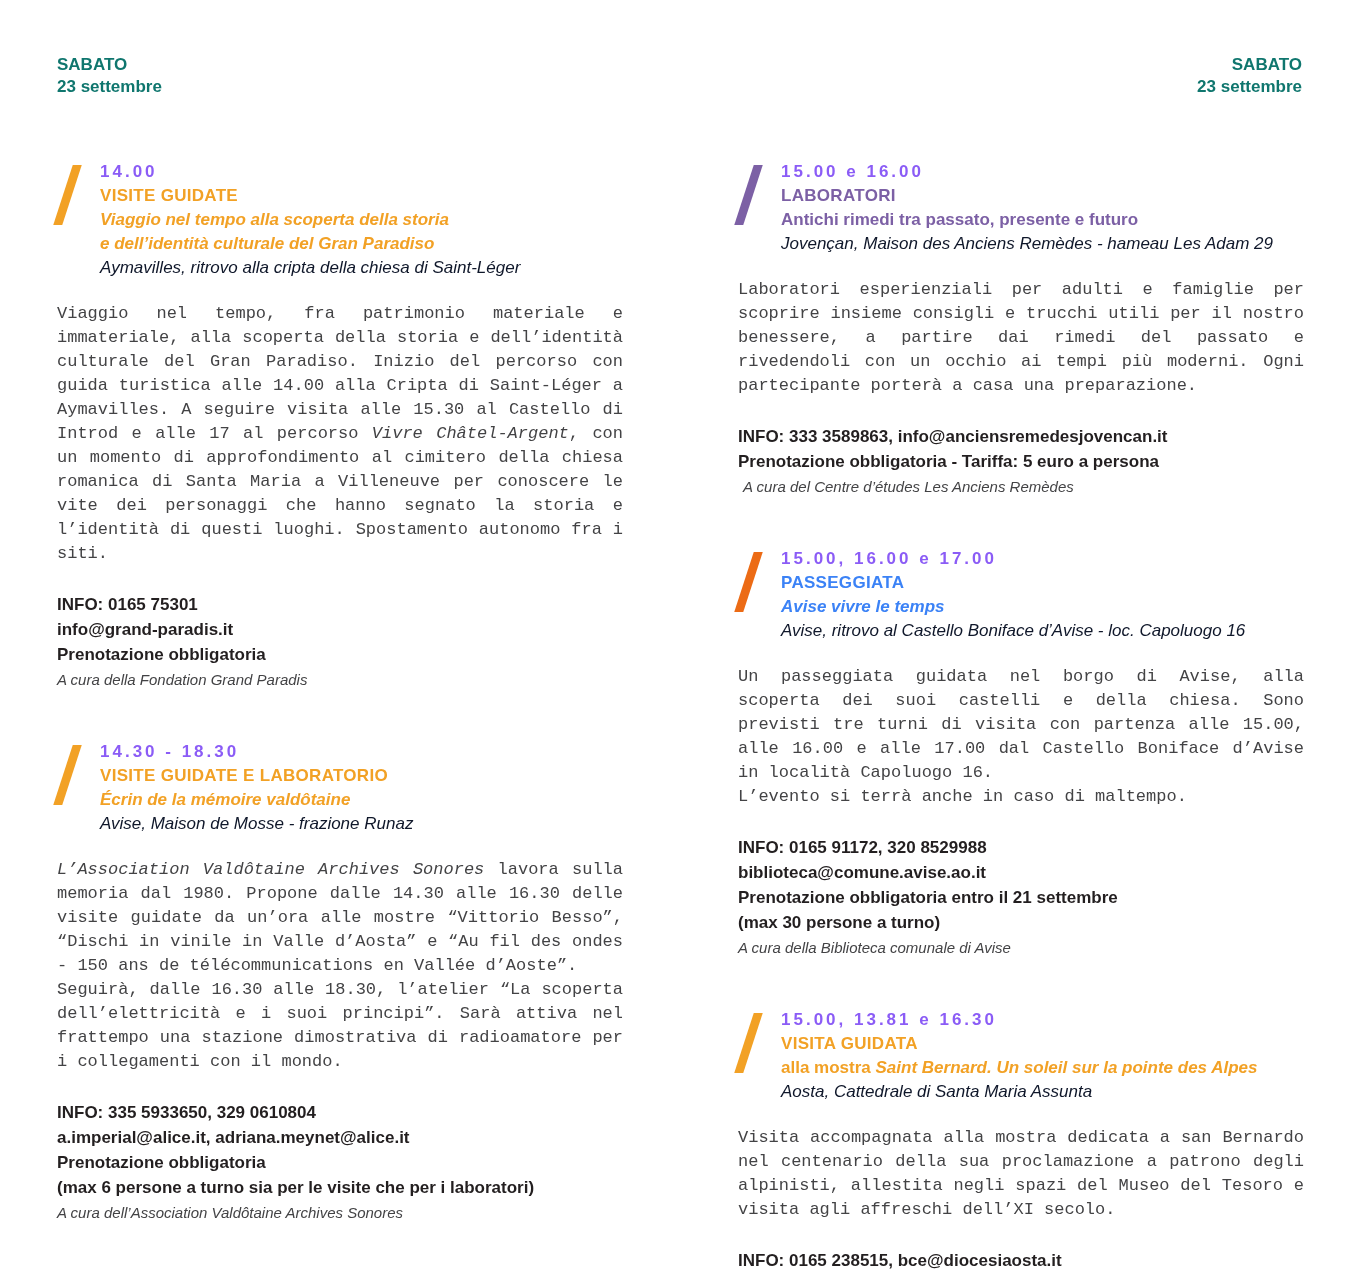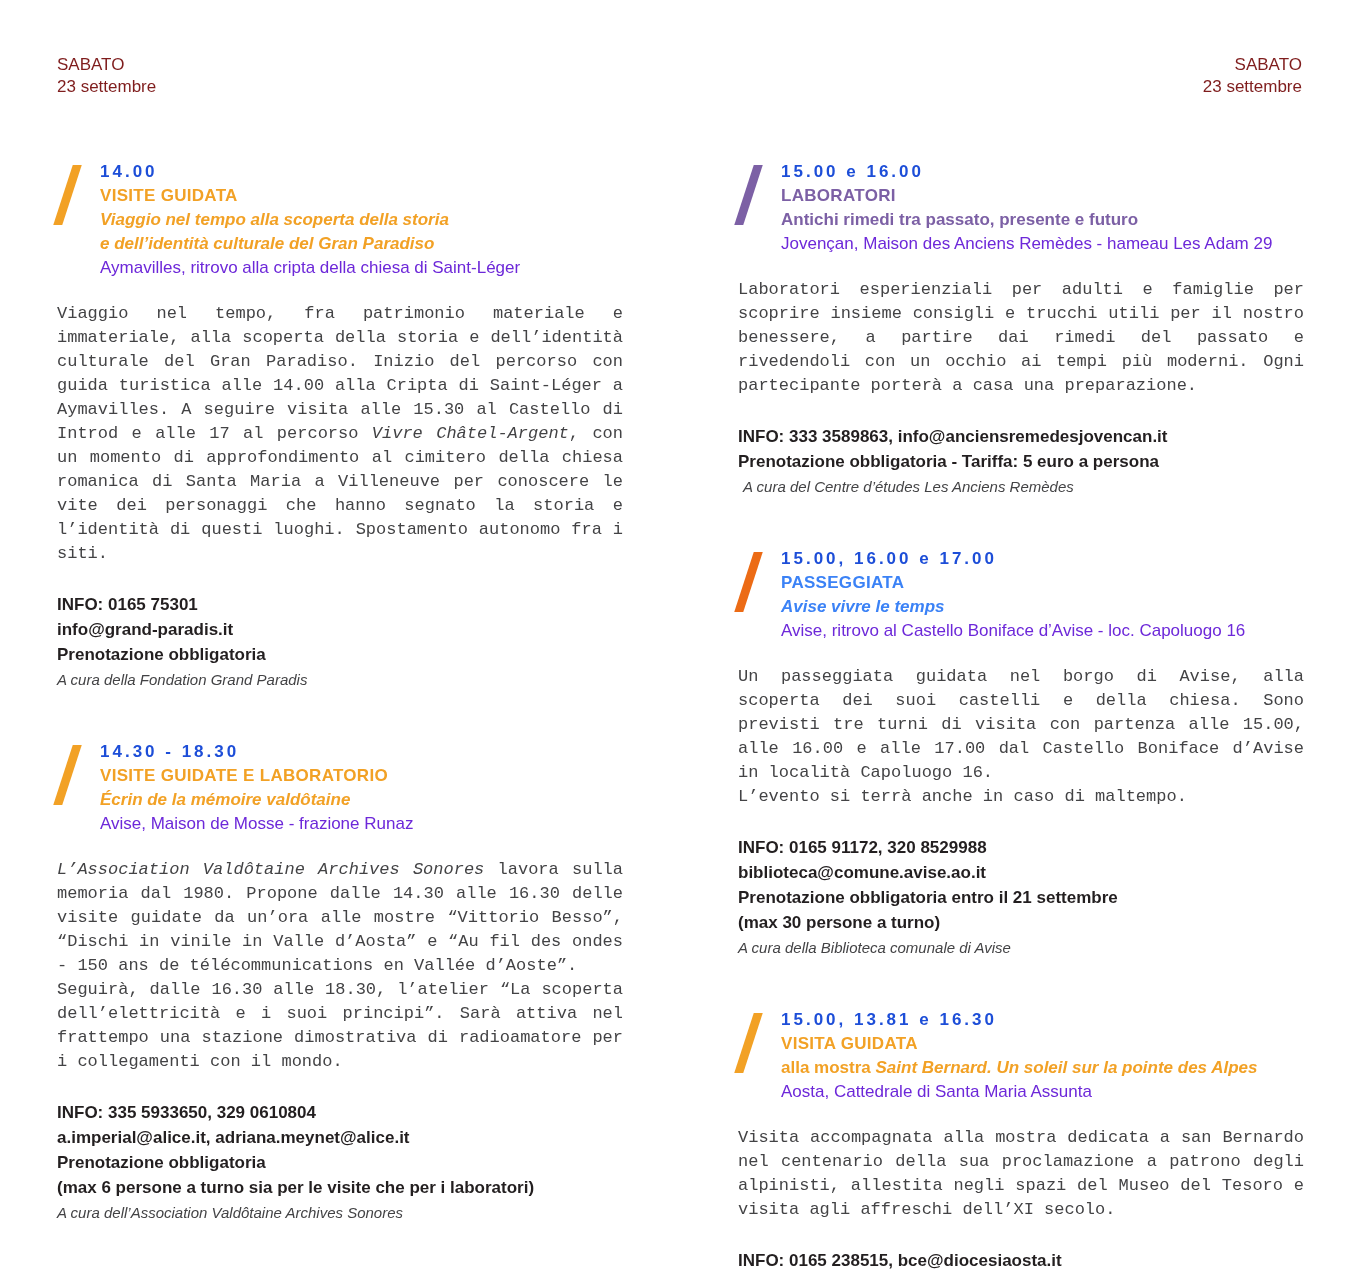--- a/index.html
+++ b/index.html
@@ -4,44 +4,44 @@
 <style>
   * { margin:0; padding:0; box-sizing:border-box; }
   html,body { width:1359px; height:1270px; }
   body {
     background:#ffffff;
     font-family:"Liberation Sans", sans-serif;
     color:#434345;
     position:relative;
     overflow:hidden;
   }
-  .hdr { position:absolute; top:54px; font-size:17px; font-weight:normal; color:#7f1d1d; line-height:22px; }
+  .hdr { position:absolute; top:54px; font-size:17px; font-weight:bold; color:#0f766e; line-height:22px; }
   .hdr-left { left:57px; }
   .hdr-right { right:57px; text-align:right; }
 
   .col { position:absolute; top:160px; width:566px; }
   .col-left { left:57px; }
   .col-right { left:738px; }
 
   .event-head { position:relative; padding-left:43px; margin-bottom:22px; }
   .slash {
     position:absolute; left:6px; top:5px;
     width:9px; height:60px;
     transform:skewX(-18deg);
   }
   .bg-orange { background:#F2A125; }
   .bg-rorange { background:#EC6B15; }
   .bg-purple { background:#7C60A5; }
 
   .ehl { white-space:nowrap; line-height:24px; font-size:17px; }
-  .time { font-weight:bold; color:#1d4ed8; letter-spacing:3px; }
+  .time { font-weight:bold; color:#8b5cf6; letter-spacing:3px; }
   .category { font-weight:bold; letter-spacing:0.3px; }
   .title { font-weight:bold; font-style:italic; }
   .title .upright { font-style:normal; }
-  .location { color:#6d28d9; }
+  .location { color:#0f172a;font-style:italic; }
   .c-orange { color:#F2A125; }
   .c-rorange { color:#3b82f6; }
   .c-purple { color:#7C60A5; }
 
   .body { font-size:17px; line-height:24px; text-align:justify; margin-bottom:26px; color:#434345;font-family:Liberation Mono, monospace; }
   .info-block { margin-bottom:48px; }
   .info-block.last { margin-bottom:0; }
   .info { font-size:17px; font-weight:bold; color:#231F20; line-height:25px; }
   .credit { font-size:15px; font-style:italic; color:#434345; line-height:25px; }
   .credit.indent { padding-left:5px; }
@@ -61,21 +61,21 @@
 <div class="hdr hdr-right">
   <div>SABATO</div>
   <div>23 settembre</div>
 </div>
 
 <div class="col col-left">
 
   <div class="event-head">
     <div class="slash bg-orange"></div>
     <div class="ehl time">14.00</div>
-    <div class="ehl category c-orange">VISITE GUIDATA</div>
+    <div class="ehl category c-orange">VISITE GUIDATE</div>
     <div class="ehl title c-orange">Viaggio nel tempo alla scoperta della storia</div>
     <div class="ehl title c-orange">e dell’identità culturale del Gran Paradiso</div>
     <div class="ehl location">Aymavilles, ritrovo alla cripta della chiesa di Saint-Léger</div>
   </div>
 
   <div class="body"><span>Viaggio nel tempo, fra patrimonio materiale e immateriale, alla scoperta della storia e dell’identità culturale del Gran Paradiso. Inizio del percorso con guida turistica alle 14.00 alla Cripta di Saint-Léger a Aymavilles. A seguire visita alle 15.30 al Castello di Introd e alle 17 al percorso </span><i>Vivre Châtel-Argent</i><span>, con un momento di approfondimento al cimitero della chiesa romanica di Santa Maria a Villeneuve per conoscere le vite dei personaggi che hanno segnato la storia e l’identità di questi luoghi. Spostamento autonomo fra i siti.</span></div>
 
   <div class="info-block">
     <div class="info">INFO: 0165 75301</div>
     <div class="info">info@grand-paradis.it</div>

